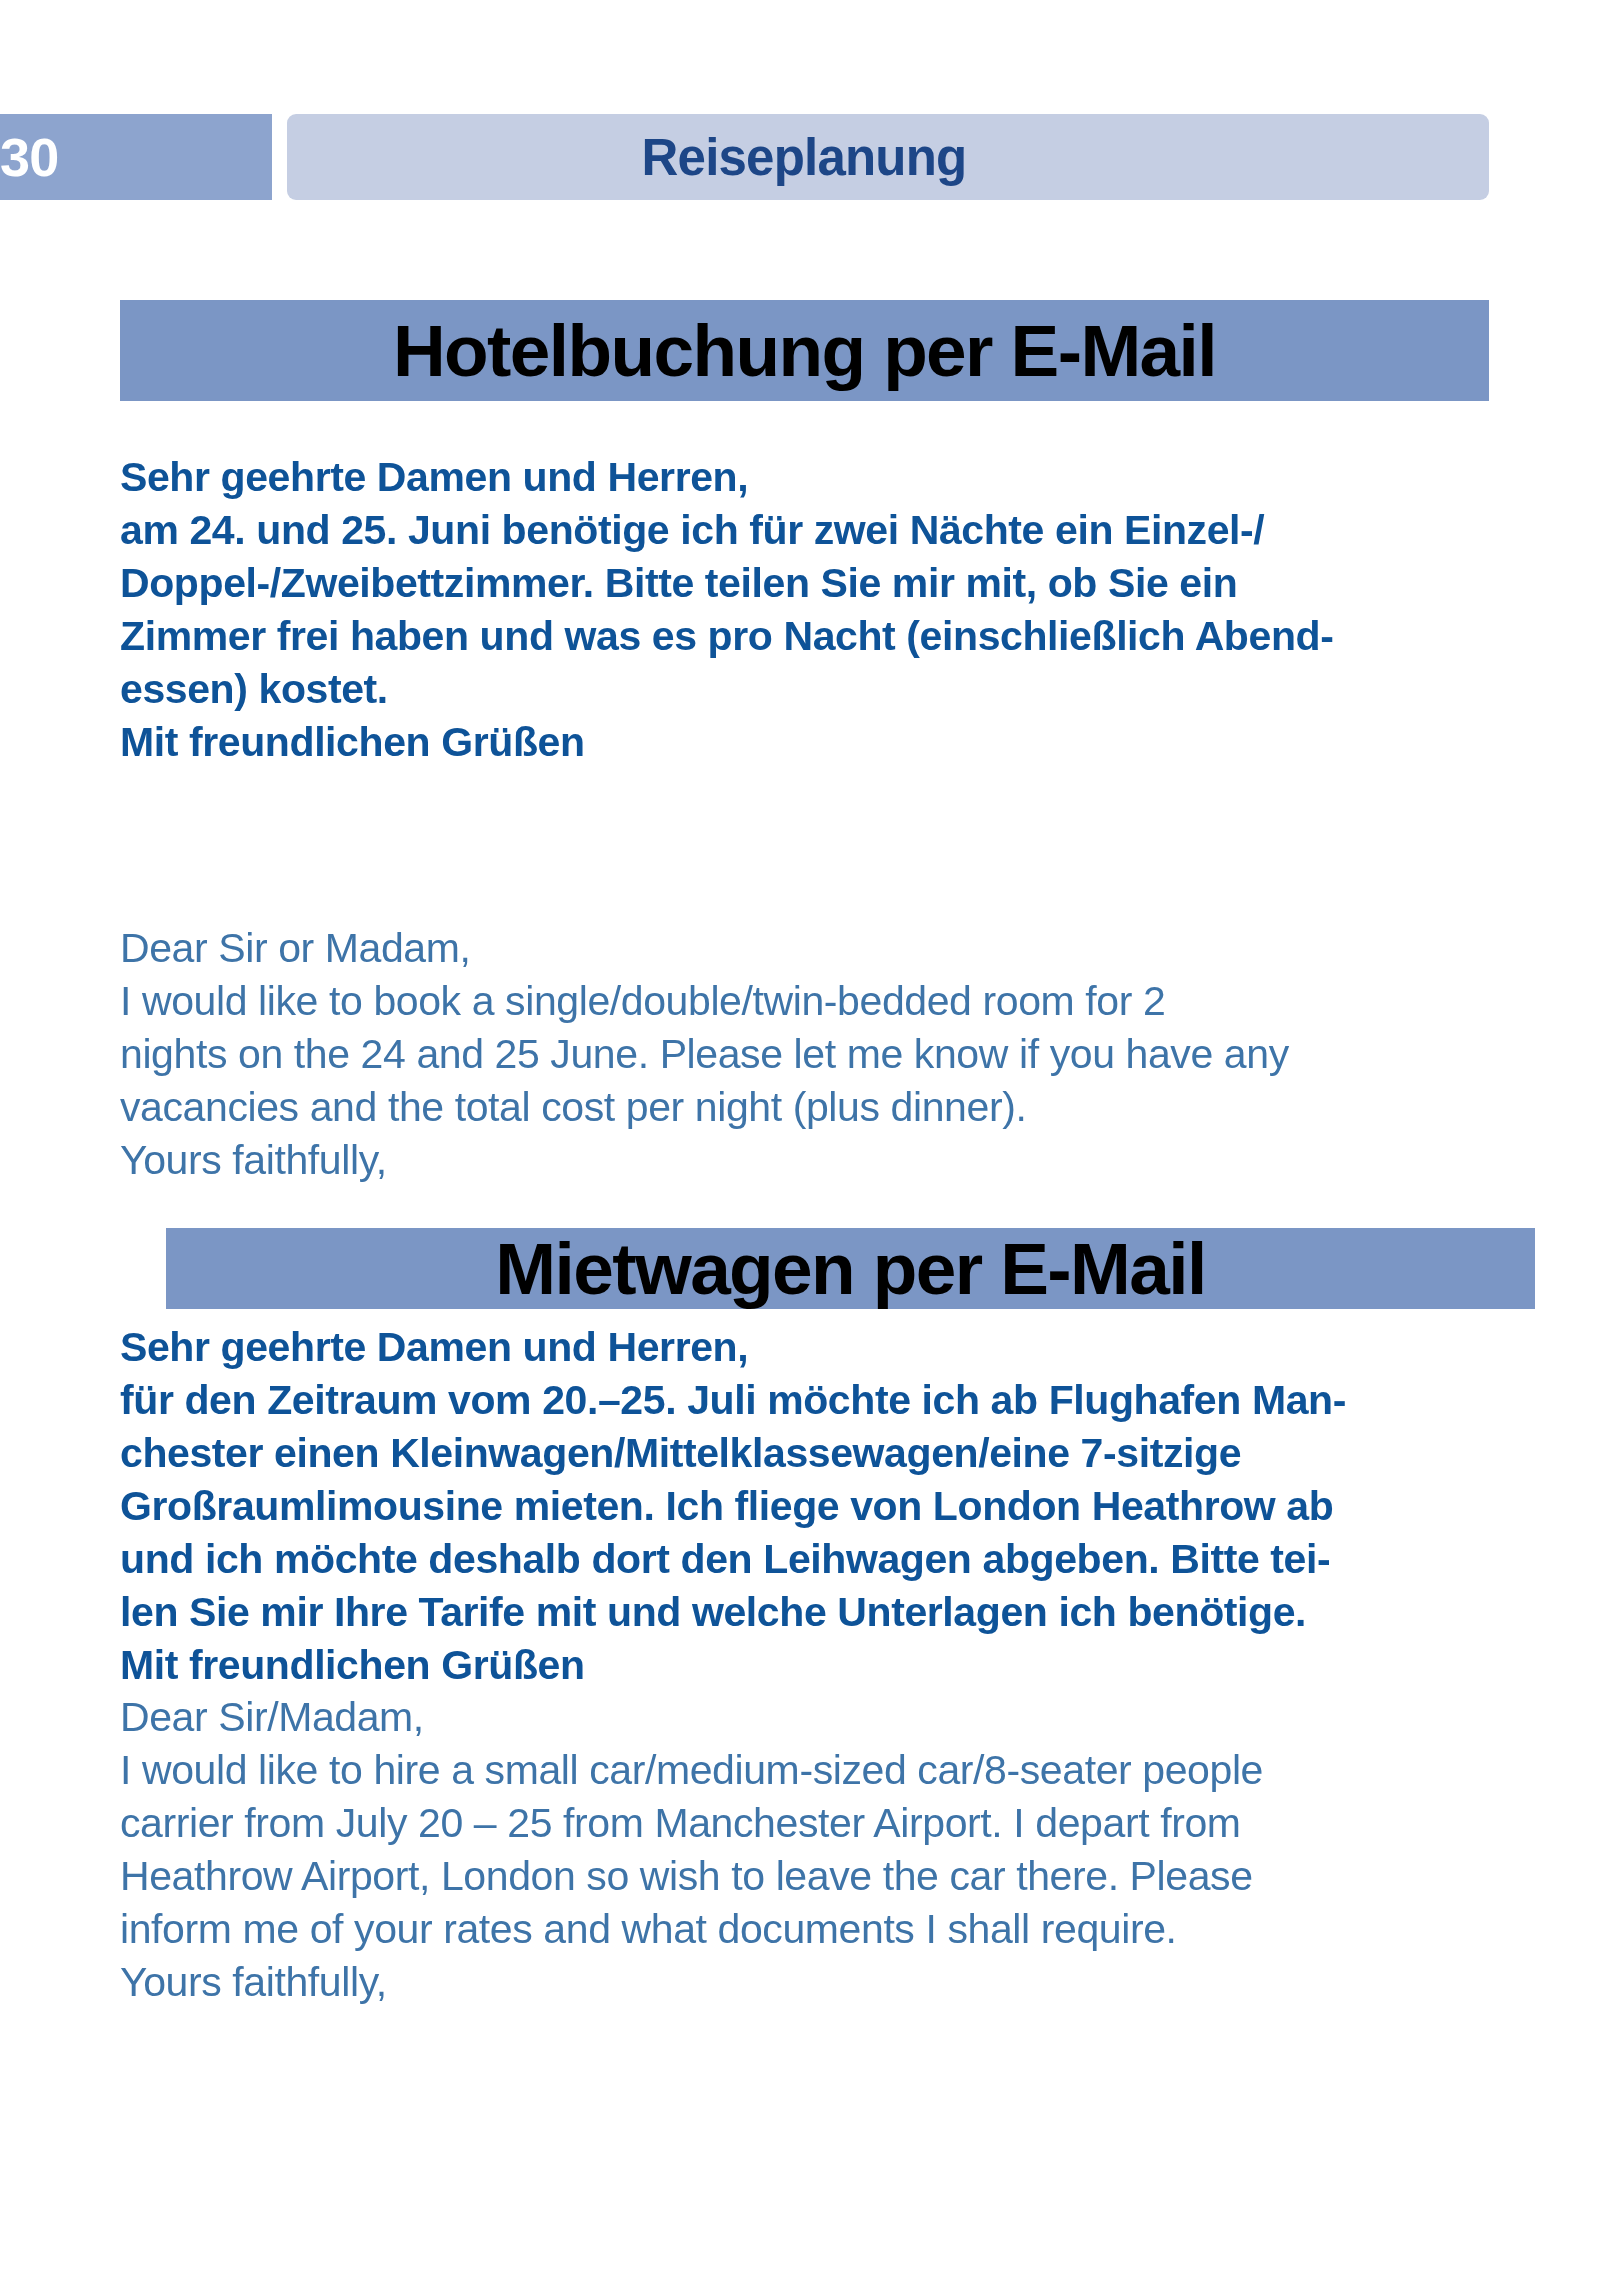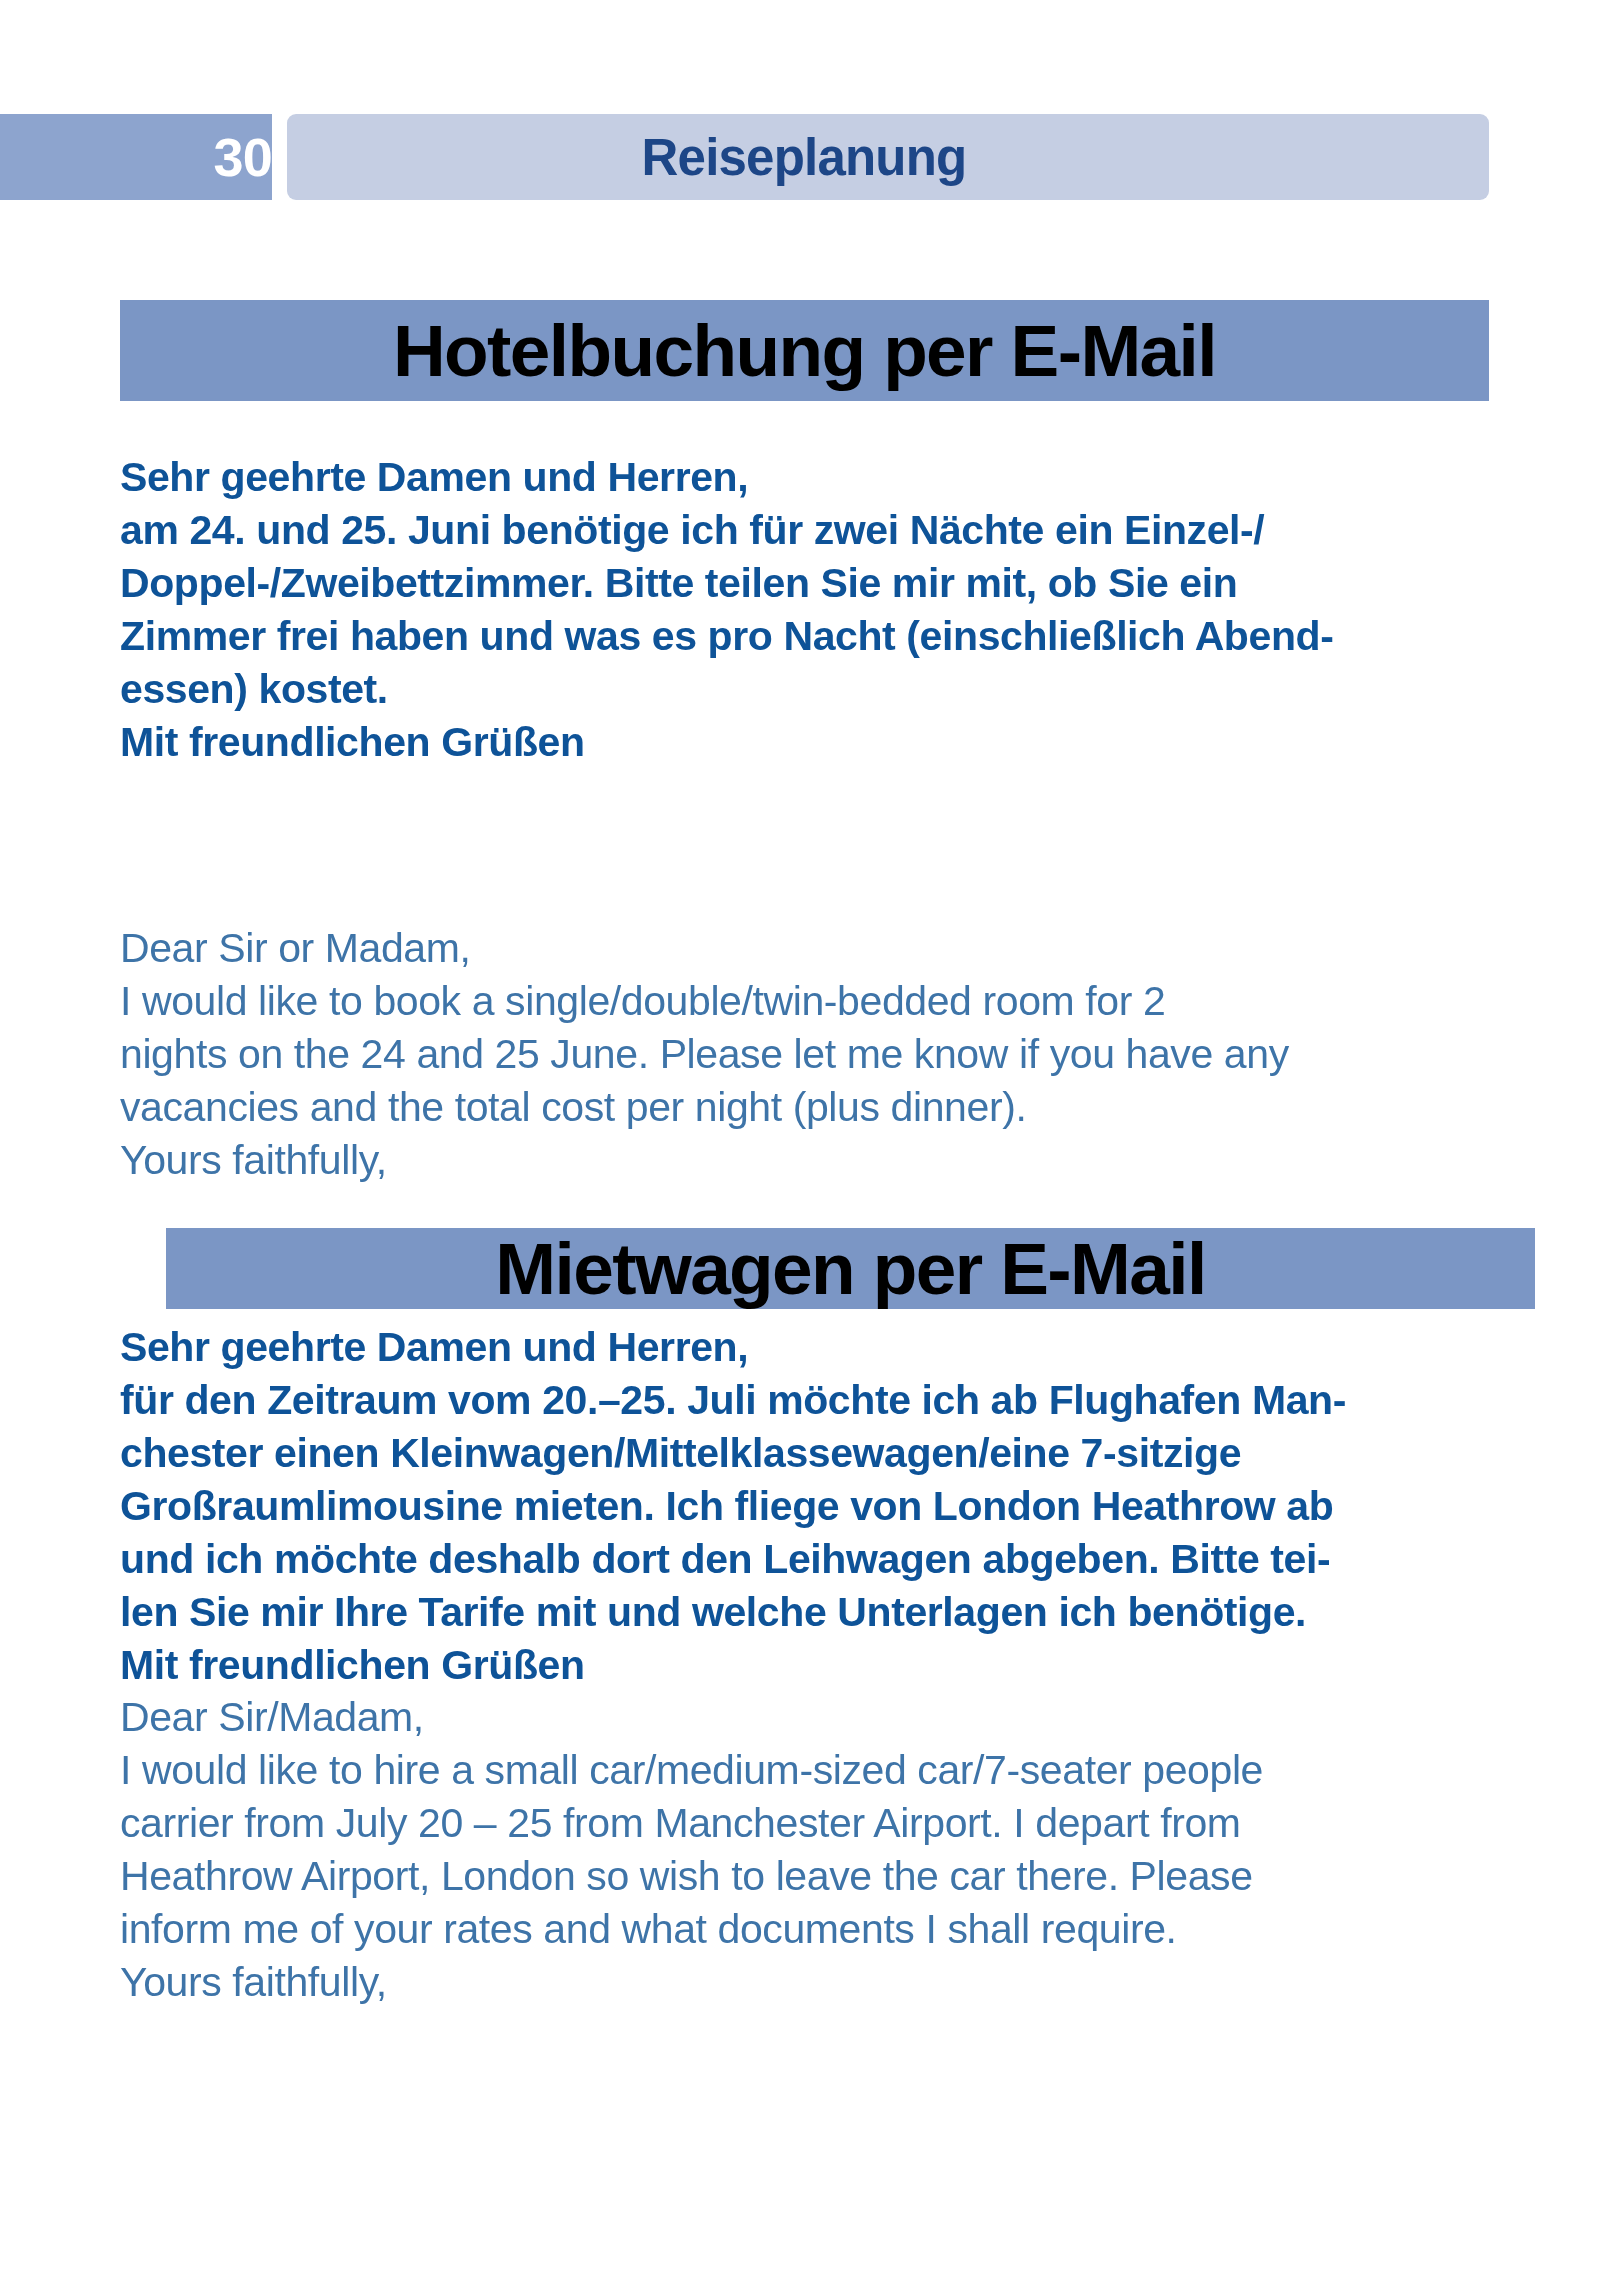--- a/index.html
+++ b/index.html
@@ -17,21 +17,21 @@
     background: #ffffff;
     overflow: hidden;
   }
 
   
   .page-number-box {
     position: absolute;
     left: 0; top: 114px;
     width: 272px; height: 86px;
     background: #8da4ce;
-    display: flex; align-items: center; justify-content: flex-end;
+    display: flex; align-items: center; justify-content: flex-start;
   }
   .page-number-box span {
     color: #ffffff;
     font-size: 54px;
     font-weight: 700;
     letter-spacing: -0.8px;
   }
   .chapter-bar {
     position: absolute;
     left: 287px; top: 114px;
@@ -131,21 +131,21 @@
     <div class="line">für den Zeitraum vom 20.–25. Juli möchte ich ab Flughafen Man-</div>
     <div class="line">chester einen Kleinwagen/Mittelklassewagen/eine 7-sitzige</div>
     <div class="line">Großraumlimousine mieten. Ich fliege von London Heathrow ab</div>
     <div class="line">und ich möchte deshalb dort den Leihwagen abgeben. Bitte tei-</div>
     <div class="line">len Sie mir Ihre Tarife mit und welche Unterlagen ich benötige.</div>
     <div class="line">Mit freundlichen Grüßen</div>
   </div>
 
   <div class="para english e2">
     <div class="line">Dear Sir/Madam,</div>
-    <div class="line">I would like to hire a small car/medium-sized car/7-seater people</div>
+    <div class="line">I would like to hire a small car/medium-sized car/8-seater people</div>
     <div class="line">carrier from July 20 – 25 from Manchester Airport. I depart from</div>
     <div class="line">Heathrow Airport, London so wish to leave the car there. Please</div>
     <div class="line">inform me of your rates and what documents I shall require.</div>
     <div class="line">Yours faithfully,</div>
   </div>
 
 </div>
 
 
 </body></html>

